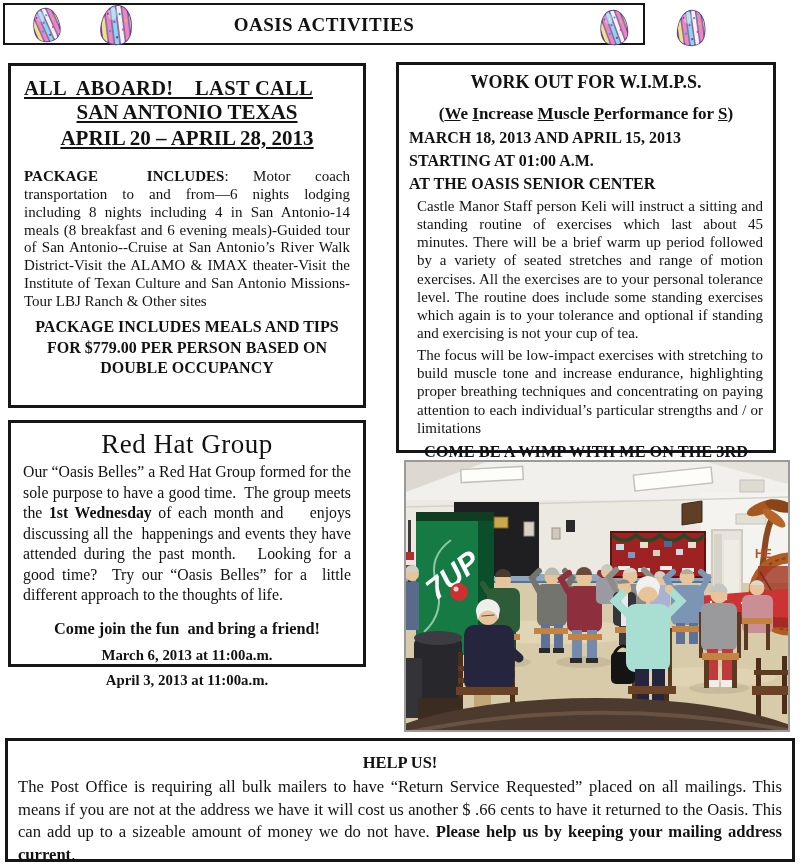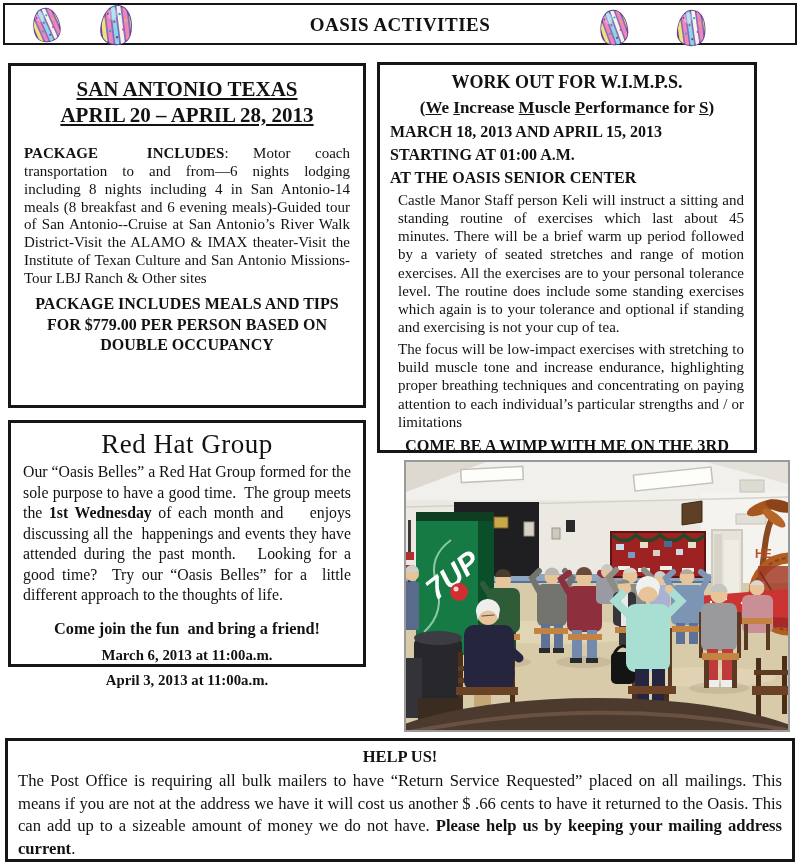--- a/index.html
+++ b/index.html
@@ -3,21 +3,21 @@
 <meta charset="utf-8">
 <style>
   html,body{margin:0;padding:0;}
   body{
     width:800px;height:867px;position:relative;background:#ffffff;
     font-family:"Liberation Serif",serif;color:#121212;overflow:hidden;
   }
   .box{position:absolute;background:#fff;border:3px solid #161616;box-sizing:border-box;}
 
   
-  #header{left:3px;top:3px;width:794px;height:42px;border-width:2px;}
+  #header{left:3px;top:3px;width:642px;height:42px;border-width:2px;}
   #header .title{
     text-align:center;font-weight:bold;font-size:19px;letter-spacing:.5px;
     padding-top:9px;
   }
   .egg{position:absolute;}
   #egg1{left:30px;top:7px;width:33px;height:36px;transform:rotate(-10deg);}
   #egg2{left:97px;top:4px;width:39px;height:42px;transform:rotate(7deg);}
   #egg3{left:593px;top:9px;width:42px;height:37px;transform:rotate(-6deg);}
   #egg4{left:670px;top:9px;width:43px;height:38px;transform:rotate(6deg);}
 
@@ -38,35 +38,35 @@
   }
 
   
   #red-hat{left:8px;top:420px;width:358px;height:247px;padding:6px 12px;}
   #red-hat .hd{text-align:center;font-size:27px;font-weight:normal;letter-spacing:.5px;}
   #red-hat .body{font-size:15.8px;line-height:1.3;text-align:justify;white-space:pre-wrap;margin-top:2px;}
   #red-hat .invite{margin-top:13px;text-align:center;font-weight:bold;font-size:16.3px;white-space:pre-wrap;}
   #red-hat .date{margin-top:8px;text-align:center;font-weight:bold;font-size:14.8px;}
 
   
-  #wimps{left:377px;top:62px;width:380px;height:391px;padding:5px 10px;}
+  #wimps{left:396px;top:62px;width:380px;height:391px;padding:5px 10px;}
   #wimps .hd{text-align:center;font-weight:bold;font-size:18px;margin-top:2px;}
-  #wimps .acro{text-align:center;font-weight:bold;font-size:17px;margin-top:5px;white-space:pre-wrap;}
+  #wimps .acro{text-align:center;font-weight:bold;font-size:17px;margin-top:11px;white-space:pre-wrap;}
   #wimps .acro .ul{text-decoration:underline;}
   #wimps .line{text-align:left;font-weight:bold;font-size:16px;margin-top:5px;}
   #wimps .para{font-size:15px;line-height:1.21;text-align:justify;margin-top:4px;margin-left:8px;}
   #wimps .cta{margin-top:5px;text-align:center;font-weight:bold;font-size:16.3px;line-height:1.25;}
 
   
   #photo{position:absolute;left:404px;top:460px;width:386px;height:272px;
     border:2px solid #9a9a9a;box-sizing:border-box;background:#e8e5de;}
   #photo svg{display:block;width:100%;height:100%;}
 
   
-  #help-us{left:5px;top:738px;width:790px;height:124px;padding:6px 10px;}
+  #help-us{left:5px;top:738px;width:790px;height:124px;padding:12px 10px;}
   #help-us .hd{text-align:center;font-weight:bold;font-size:16.5px;}
   #help-us .body{font-size:16.6px;line-height:1.36;text-align:justify;margin-top:3px;}
 
   .b{font-weight:bold;}
   #defs-svg{position:absolute;width:0;height:0;}
 </style>
 </head>
 <body>
 
 <svg id="defs-svg" aria-hidden="true">
@@ -108,20 +108,21 @@
     <use href="#egg"></use>
   </svg>
 <svg class="egg" id="egg3" viewBox="0 0 40 48">
     <use href="#egg"></use>
   </svg>
 <svg class="egg" id="egg4" viewBox="0 0 40 48">
     <use href="#egg"></use>
   </svg>
 
 <div class="box" id="all-aboard">
+  <div class="hd">ALL  ABOARD!    LAST CALL</div>
   <div class="dest">
     <div>SAN ANTONIO TEXAS</div>
     <div>APRIL 20 – APRIL 28, 2013</div>
   </div>
   <div class="pkg"><span class="b">PACKAGE  INCLUDES</span><span>: Motor coach transportation to and from—6 nights lodging including 8 nights including 4 in San Antonio-14 meals (8 breakfast and 6 evening meals)-Guided tour of San Antonio--Cruise at San Antonio’s River Walk District-Visit the ALAMO &amp; IMAX theater-Visit the Institute of Texan Culture and San Antonio Missions-Tour LBJ Ranch &amp; Other sites</span></div>
   <div class="price">
     <div>PACKAGE INCLUDES MEALS AND TIPS</div>
     <div>FOR $779.00 PER PERSON BASED ON</div>
     <div>DOUBLE OCCUPANCY</div>
   </div>

